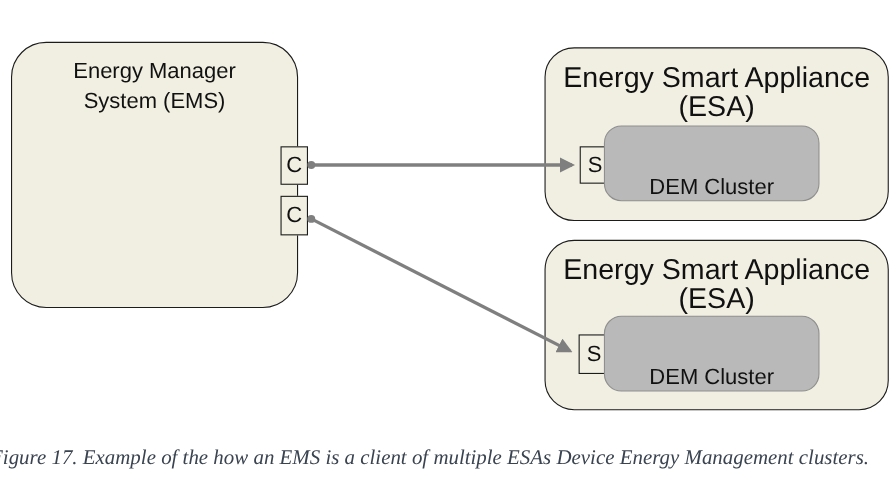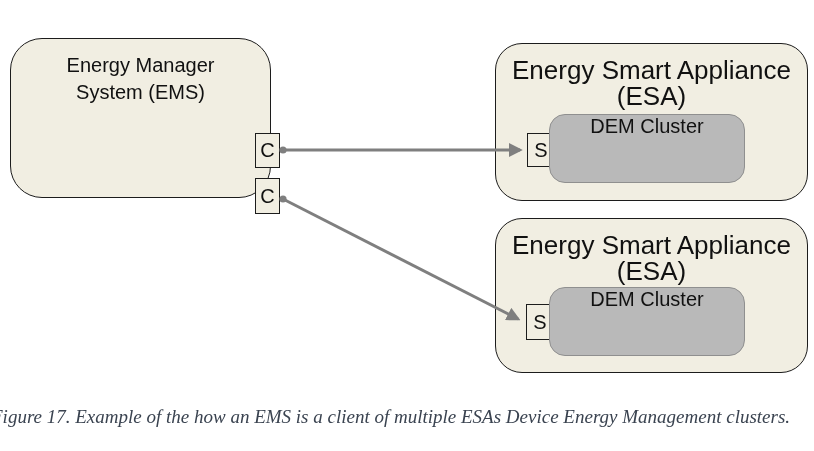--- a/index.html
+++ b/index.html
@@ -19,21 +19,21 @@
     border: 1.5px solid #1c1c1c;
   }
   .node-title {
     text-align: center;
     font-size: 26px;
     line-height: 26px;
     padding-top: 13px;
   }
   .ems {
     left: 10px; top: 38px;
-    width: 261px; height: 160px;
+    width: 261px; height: 242px;
     border-radius: 32px;
   }
   .ems .node-title { padding-left: 20px; padding-right: 20px; font-size: 20px; line-height: 27px; }
   .esa-1 { left: 495px; top: 43px;  width: 313px; height: 158px; border-radius: 27px; }
   .esa-2 { left: 495px; top: 218px; width: 313px; height: 155px; border-radius: 27px; }
   .port {
     position: absolute;
     background: #f1eee2;
     border: 1.5px solid #1c1c1c;
     display: flex;
@@ -45,21 +45,21 @@
   .port-c1 { left: 255px; top: 133px; width: 25px; height: 35px; z-index: 3; }
   .port-c2 { left: 255px; top: 178px; width: 25px; height: 36px; z-index: 3; }
   .port-s1 { left: 527px; top: 133px; width: 28px; height: 34px; z-index: 1; }
   .port-s2 { left: 526px; top: 304px; width: 28px; height: 36px; z-index: 1; }
   .cluster {
     position: absolute;
     background: #b9b9b9;
     border: 1.5px solid #8f8f8f;
     border-radius: 16px;
     display: flex;
-    align-items: flex-start;
+    align-items: flex-end;
     justify-content: center;
     font-size: 20px;
     color: #111111;
     z-index: 2;
   }
   .cluster-1 { left: 549px; top: 114px; width: 196px; height: 69px; }
   .cluster-2 { left: 549px; top: 287px; width: 196px; height: 69px; }
   .connector-layer {
     position: absolute;
     left: 0; top: 0;

